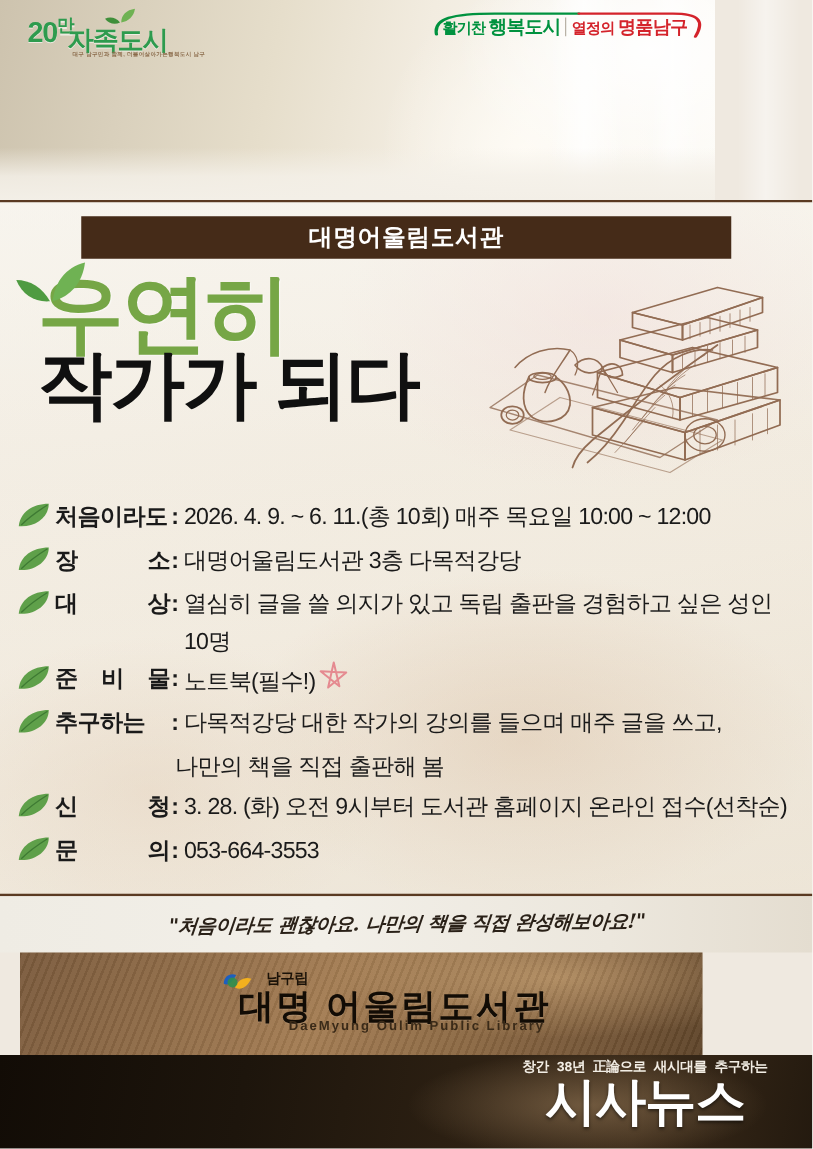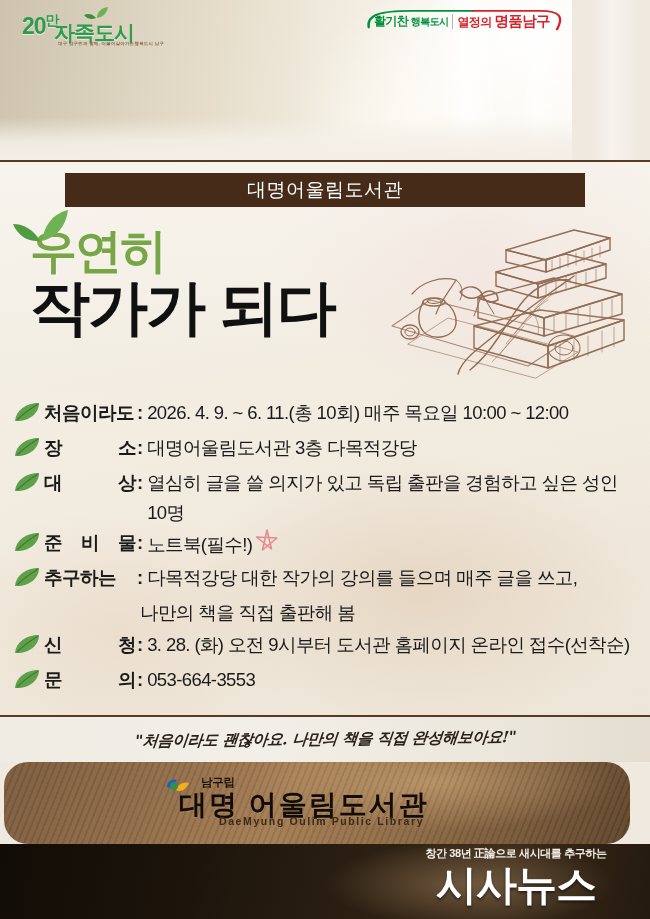--- a/index.html
+++ b/index.html
@@ -53,21 +53,21 @@
   .cl-sprout{ position:absolute; left:62px; top:0px; }
 
   
   .slogan{
     position:absolute; right:12px; top:8px; height:26px;
     display:flex; align-items:center; gap:4px;
     padding:3px 10px 3px 8px;
     white-space:nowrap;
   }
   .slogan-green{ color:#00923f; font-size:12px; font-weight:bold; letter-spacing:-0.6px; }
-  .slogan-green .big{ font-size:10px; }
+  .slogan-green .big{ font-size:15px; }
   .slogan-sep{ width:1px; height:15px; background:#b9b2a6; }
   .slogan-red{ color:#d4232b; font-size:12px; font-weight:bold; letter-spacing:-0.6px; }
   .slogan-red .big{ font-size:14.5px; }
   .slogan-swoosh{
     position:absolute; left:-2px; right:-4px; top:1px; bottom:1px;
     border-radius:14px; pointer-events:none;
   }
   .slogan-swoosh svg{ width:100%; height:100%; overflow:visible; }
 
   
@@ -90,28 +90,28 @@
     pointer-events:none;
   }
 
   
   .title-bar{
     position:absolute; left:65px; top:11px; width:520px; height:34px;
     background:#452b18;
     display:flex; align-items:center; justify-content:center;
   }
   .title-bar-text{
-    color:#ffffff; font-size:19px; font-weight:normal; letter-spacing:0.5px;
+    color:#ffffff; font-size:19px; font-weight:bold; letter-spacing:0.5px;
   }
 
   
   .headline{ position:absolute; left:30px; top:58px; }
   .headline-sprout{ position:absolute; left:-18px; top:-12px; }
   .headline-line1{
-    font-size:47px; line-height:62px; font-weight:bold;
+    font-size:69px; line-height:62px; font-weight:bold;
     color:#76a646; letter-spacing:-2px;
     text-shadow:1px 1px 0 rgba(255,255,255,0.45);
   }
   .headline-line2{
     font-size:60px; line-height:64px; font-weight:bold;
     color:#101010; letter-spacing:-2px; margin-top:-6px;
   }
 
   
   .book-art{ position:absolute; left:378px; top:52px; width:262px; height:170px; opacity:0.92; }
@@ -164,26 +164,25 @@
   }
   .tagline{
     font-family:"DejaVu Serif","Liberation Serif",serif;
     font-size:15.5px; font-style:italic; font-weight:bold;
     color:#2a2118; letter-spacing:-0.5px;
     transform:skewX(-6deg) rotate(-0.6deg);
   }
 
   
   .footer{
-    position:absolute; left:4px; top:762px; width:626px; height:82px;
+    position:absolute; left:16px; top:762px; width:546px; height:82px;
     background:
       radial-gradient(ellipse 260px 70px at 430px 20px, rgba(215,175,125,0.55) 0%, rgba(215,175,125,0) 70%),
       linear-gradient(115deg,#7a5a3c 0%, #8e6a46 22%, #a37c52 45%, #8a6742 68%, #6f5133 88%, #5e4429 100%);
     overflow:hidden;
-    border-radius:24px;
   }
   .footer-grain{
     position:absolute; inset:0;
     background:repeating-linear-gradient(112deg, rgba(0,0,0,0.06) 0px, rgba(0,0,0,0.06) 2px, rgba(255,255,255,0.04) 2px, rgba(255,255,255,0.04) 6px);
     pointer-events:none;
   }
   .lib-logo{
     position:absolute; left:155px; top:6px; width:330px; height:62px;
   }
   .lib-mark{ position:absolute; left:5px; top:8px; }
@@ -204,21 +203,21 @@
   }
 
   
   .news-bar{
     position:absolute; left:0; top:844px; width:650px; height:75px;
     background:
       radial-gradient(ellipse 200px 60px at 470px 40px, rgba(160,130,95,0.55) 0%, rgba(160,130,95,0) 72%),
       linear-gradient(100deg,#120c06 0%, #1d150c 30%, #2b1f12 55%, #3a2a19 78%, #241a0f 100%);
     overflow:hidden;
   }
-  .news-block{ position:absolute; right:14px; top:2px; width:240px; text-align:center; }
+  .news-block{ position:absolute; right:14px; top:2px; width:240px; text-align:center;font-family:Liberation Mono, monospace; }
   .news-tagline{
     font-size:11px; font-weight:bold; color:#f2ede4; letter-spacing:-0.4px;
     white-space:nowrap;
   }
   .news-title{
     margin-top:1px;
     font-size:41px; font-weight:bold; color:#ffffff; letter-spacing:-1px;
     line-height:46px;
     text-shadow:0 2px 3px rgba(0,0,0,0.55);
   }

